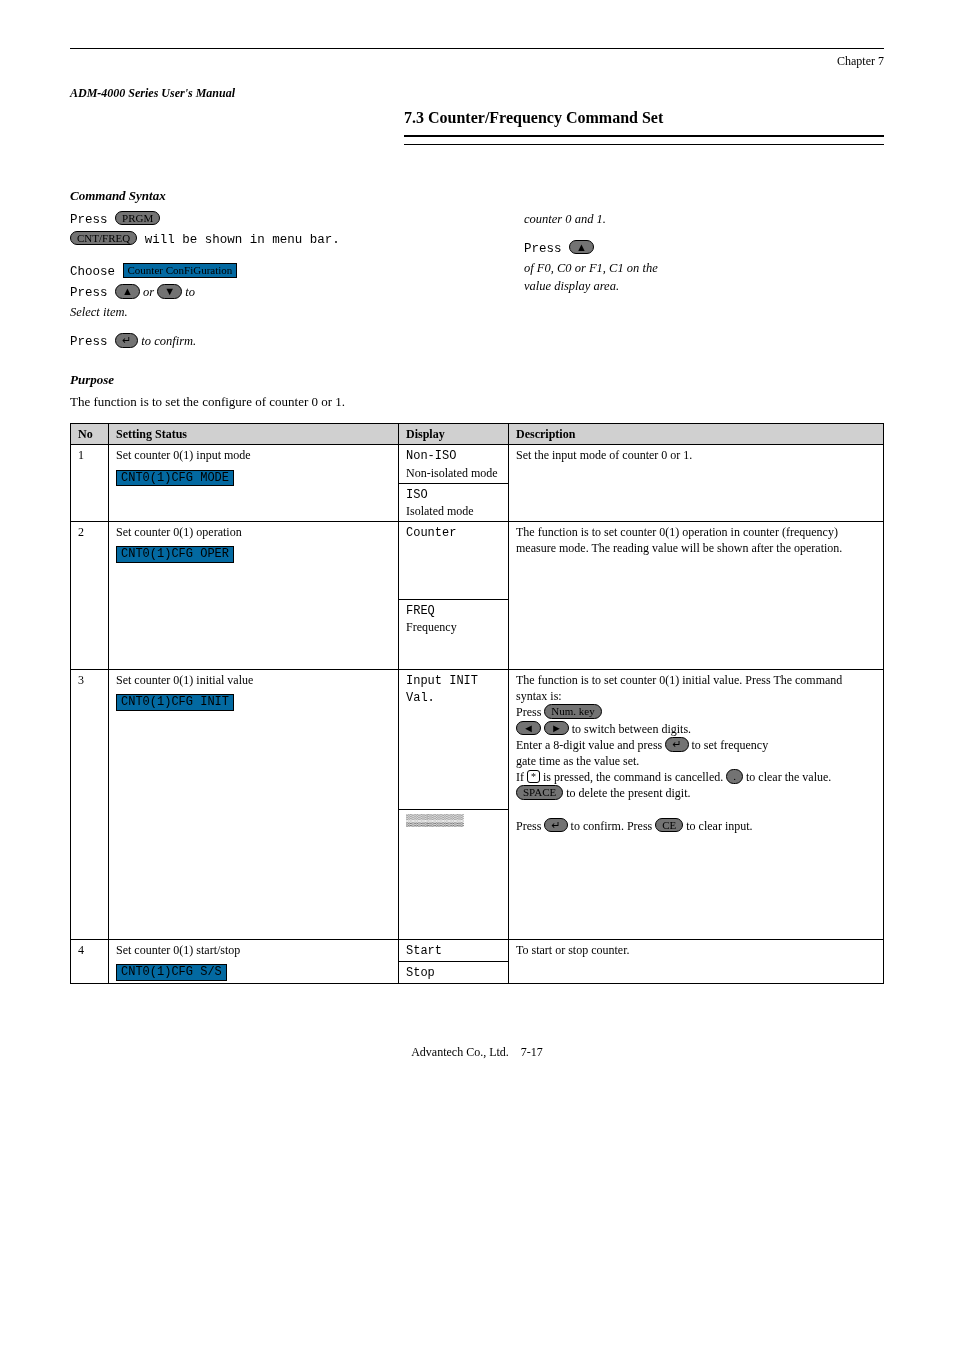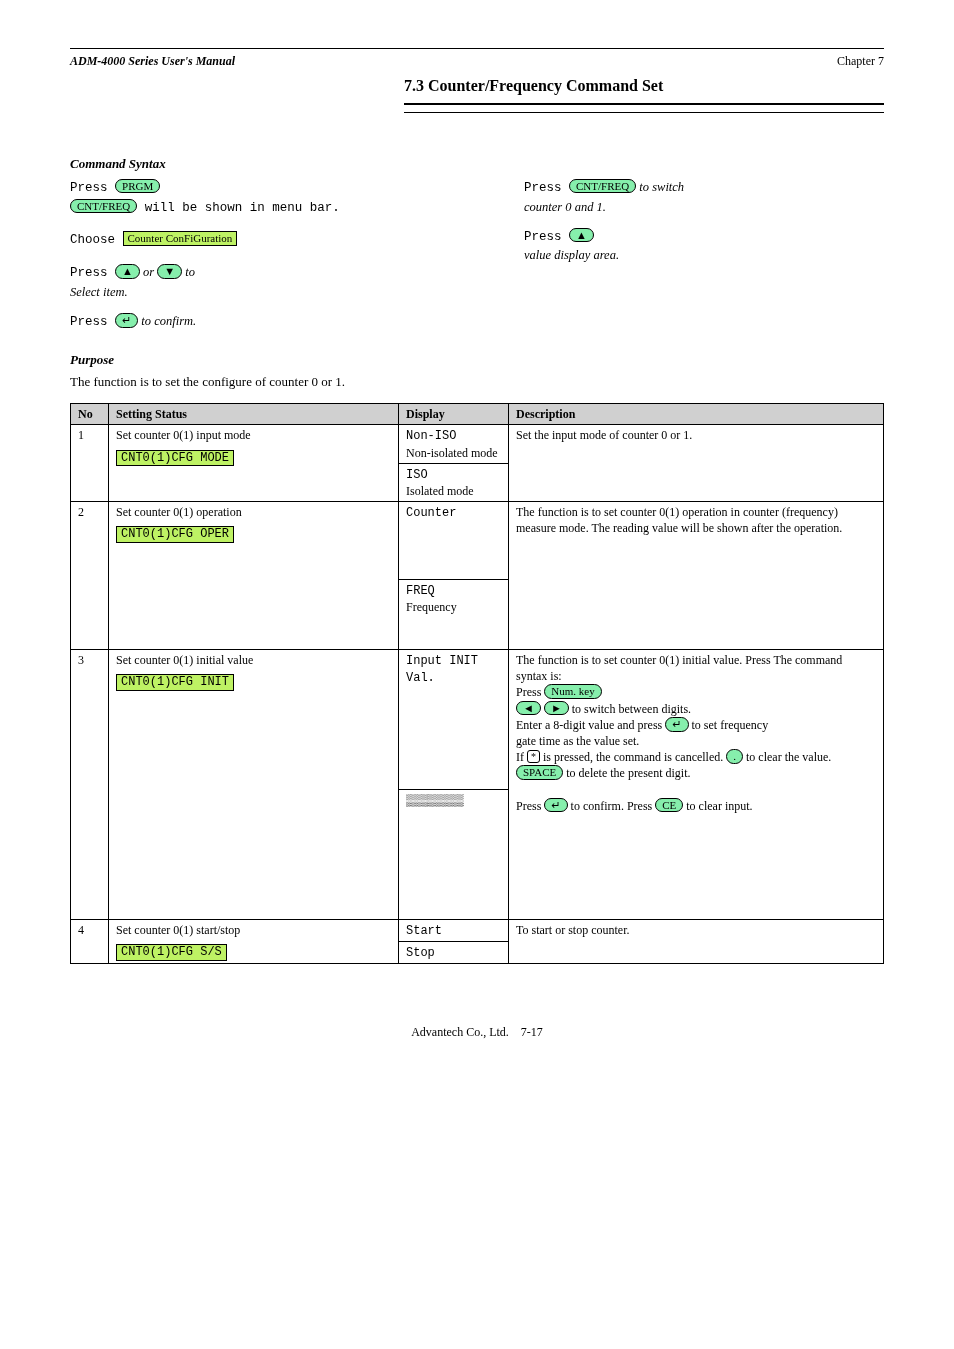--- a/index.html
+++ b/index.html
@@ -8,52 +8,52 @@
     padding: 48px 70px 50px 70px;
     font-family: "Times New Roman", Times, serif;
     font-size: 13px;
     color: #000;
     background: #fff;
     width: 954px;
     line-height: 1.35;
   }
   .top-rule { border-top: 1.5px solid #000; margin-bottom: 4px; }
   .header-row { display: flex; justify-content: space-between; font-size: 12px; margin-bottom: 6px; }
-  .header-left { font-style: italic; font-weight: bold; }
+  .header-left { font-style: italic; font-weight: bold; margin-top: 32px; }
   .section-head { display: flex; justify-content: flex-end; }
   .section-head-inner { width: 480px; }
   .section-head-inner h1 { margin: 0 0 2px 0; font-size: 16px; font-weight: bold; }
   hr.thick { border: none; border-top: 2px solid #000; }
   hr.thin { border: none; border-top: 1px solid #000; }
 
   .two-col { display: flex; gap: 40px; margin-bottom: 18px; }
   .col-left { flex: 1.15; }
   .col-right { flex: 1; }
 
   .syntax { font-family: "Courier New", monospace; font-size: 12.5px; margin: 2px 0; white-space: nowrap; }
   .btn {
     display: inline-block;
     border: 1.3px solid #000;
     border-radius: 10px;
     padding: 0 6px;
     font-family: "Times New Roman", serif;
     font-size: 11px;
     line-height: 1.15;
     vertical-align: 1px;
-    background: #86efac;
+    background: #737373;
   }
   .dispbox {
     display: inline-block;
     border: 1.3px solid #000;
     padding: 0 4px;
     font-family: "Times New Roman", serif;
     font-size: 11px;
     line-height: 1.2;
     vertical-align: 1px;
-    background: #bef264;
+    background: #0369a1;
   }
   .keytiny {
     display: inline-block;
     border: 1.3px solid #000;
     border-radius: 3px;
     padding: 0 3px;
     font-family: "Times New Roman", serif;
     font-size: 10px;
     line-height: 1.1;
     vertical-align: 1px;
@@ -114,37 +114,35 @@
   <div class="col-left">
     <div class="syntax">
       <span>Press </span><span class="btn">PRGM</span>
     </div>
     <div class="syntax">
       <span class="btn">CNT/FREQ</span><span> will be shown in menu bar.</span>
     </div>
     <div class="syntax" style="margin-top:14px">
       <span>Choose </span><span class="dispbox">Counter ConFiGuration</span>
     </div>
-    <div class="syntax" style="margin-top:16px">
+    <div class="syntax" style="margin-top:4px">
       <span>Press </span><span class="btn">▲</span><span class="italic"> or </span><span class="btn">▼</span><span class="italic"> to</span>
     </div>
     <div class="syntax italic">Select item.</div>
     <div class="syntax" style="margin-top:12px">
       <span>Press </span><span class="btn">↵</span><span class="italic"> to confirm.</span>
     </div>
   </div>
 
   <div class="col-right">
-    <div class="syntax">
-      <span>Press </span><span class="btn">CNT/FREQ</span><span class="italic"> to switch</span>
-    </div>
     <div class="syntax italic">counter 0 and 1.</div>
     <div class="syntax" style="margin-top:12px">
       <span>Press </span><span class="btn">▲</span>
     </div>
+    <div class="syntax italic">of F0, C0 or F1, C1 on the</div>
     <div class="syntax italic">value display area.</div>
   </div>
 </div>
 
 <div class="subhead">Purpose</div>
 <div class="para">The function is to set the configure of counter 0 or 1.</div>
 
 <div style="height:10px"></div>
 
 <table class="main">

